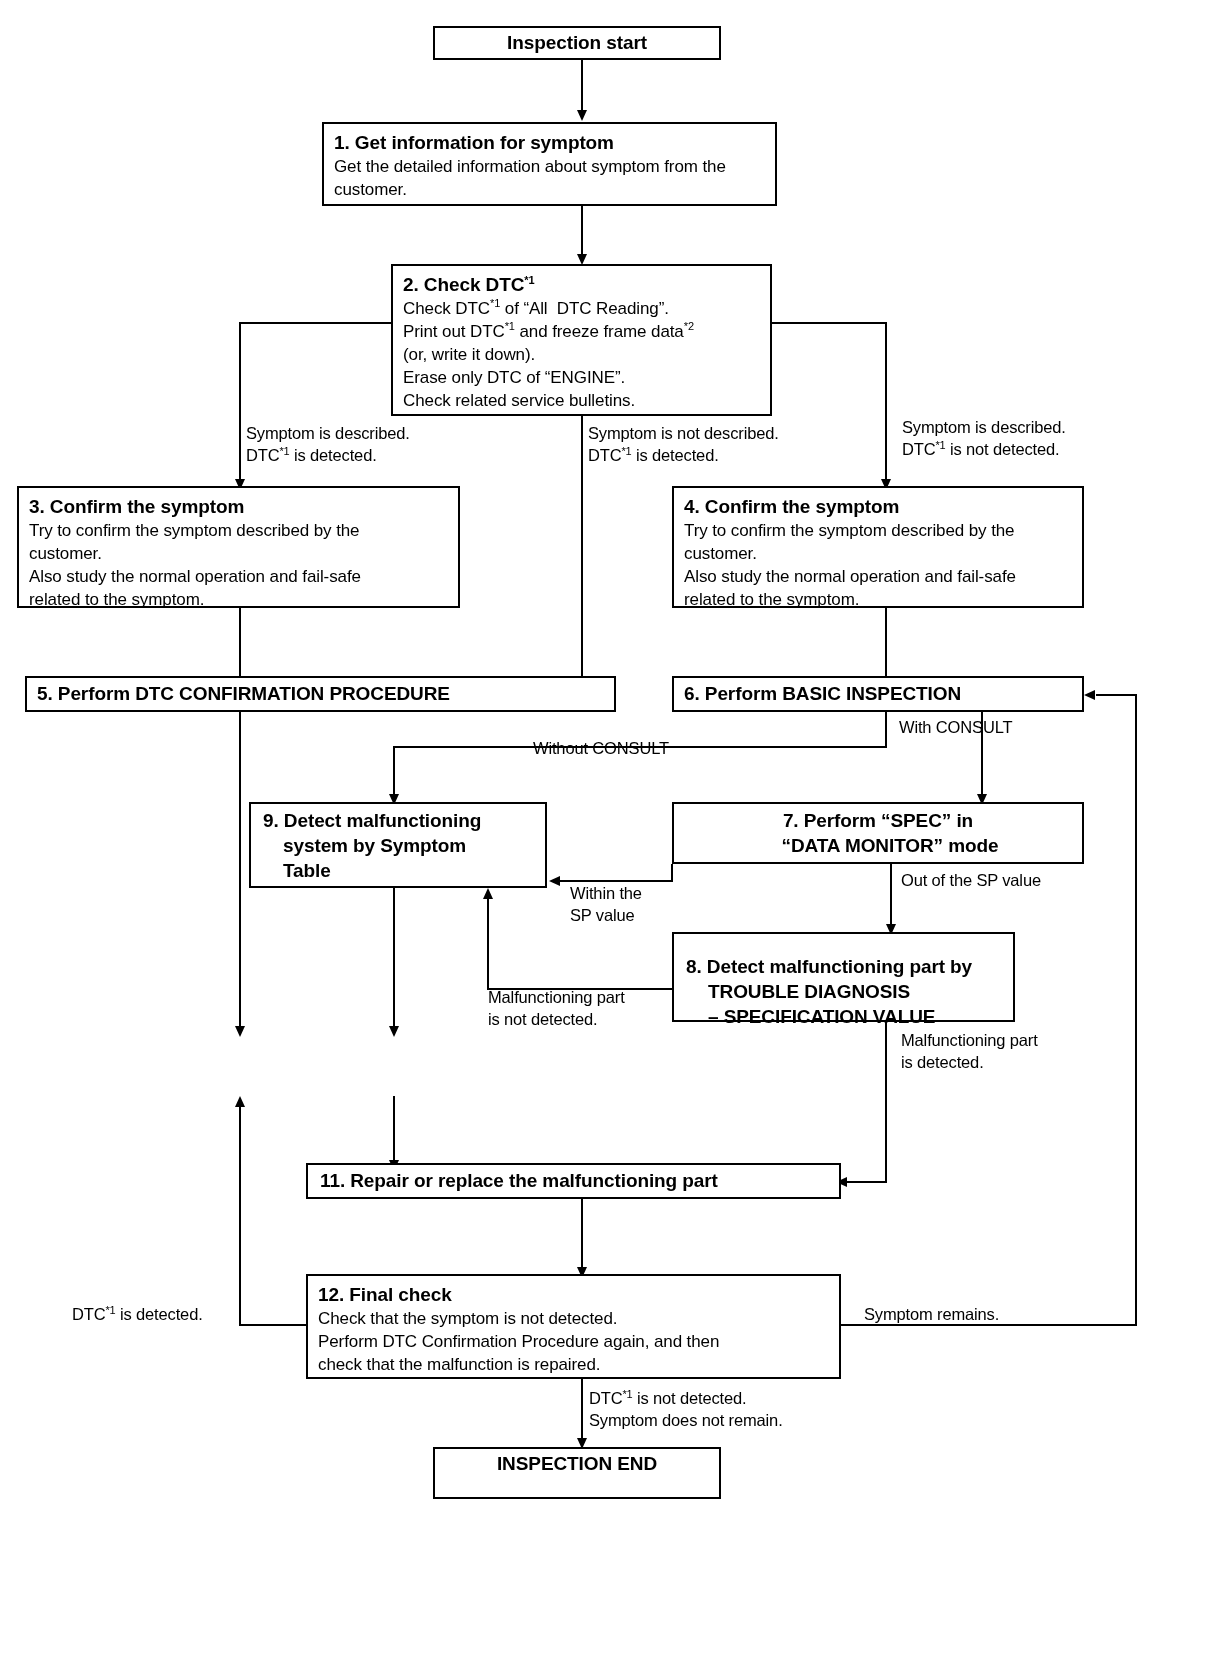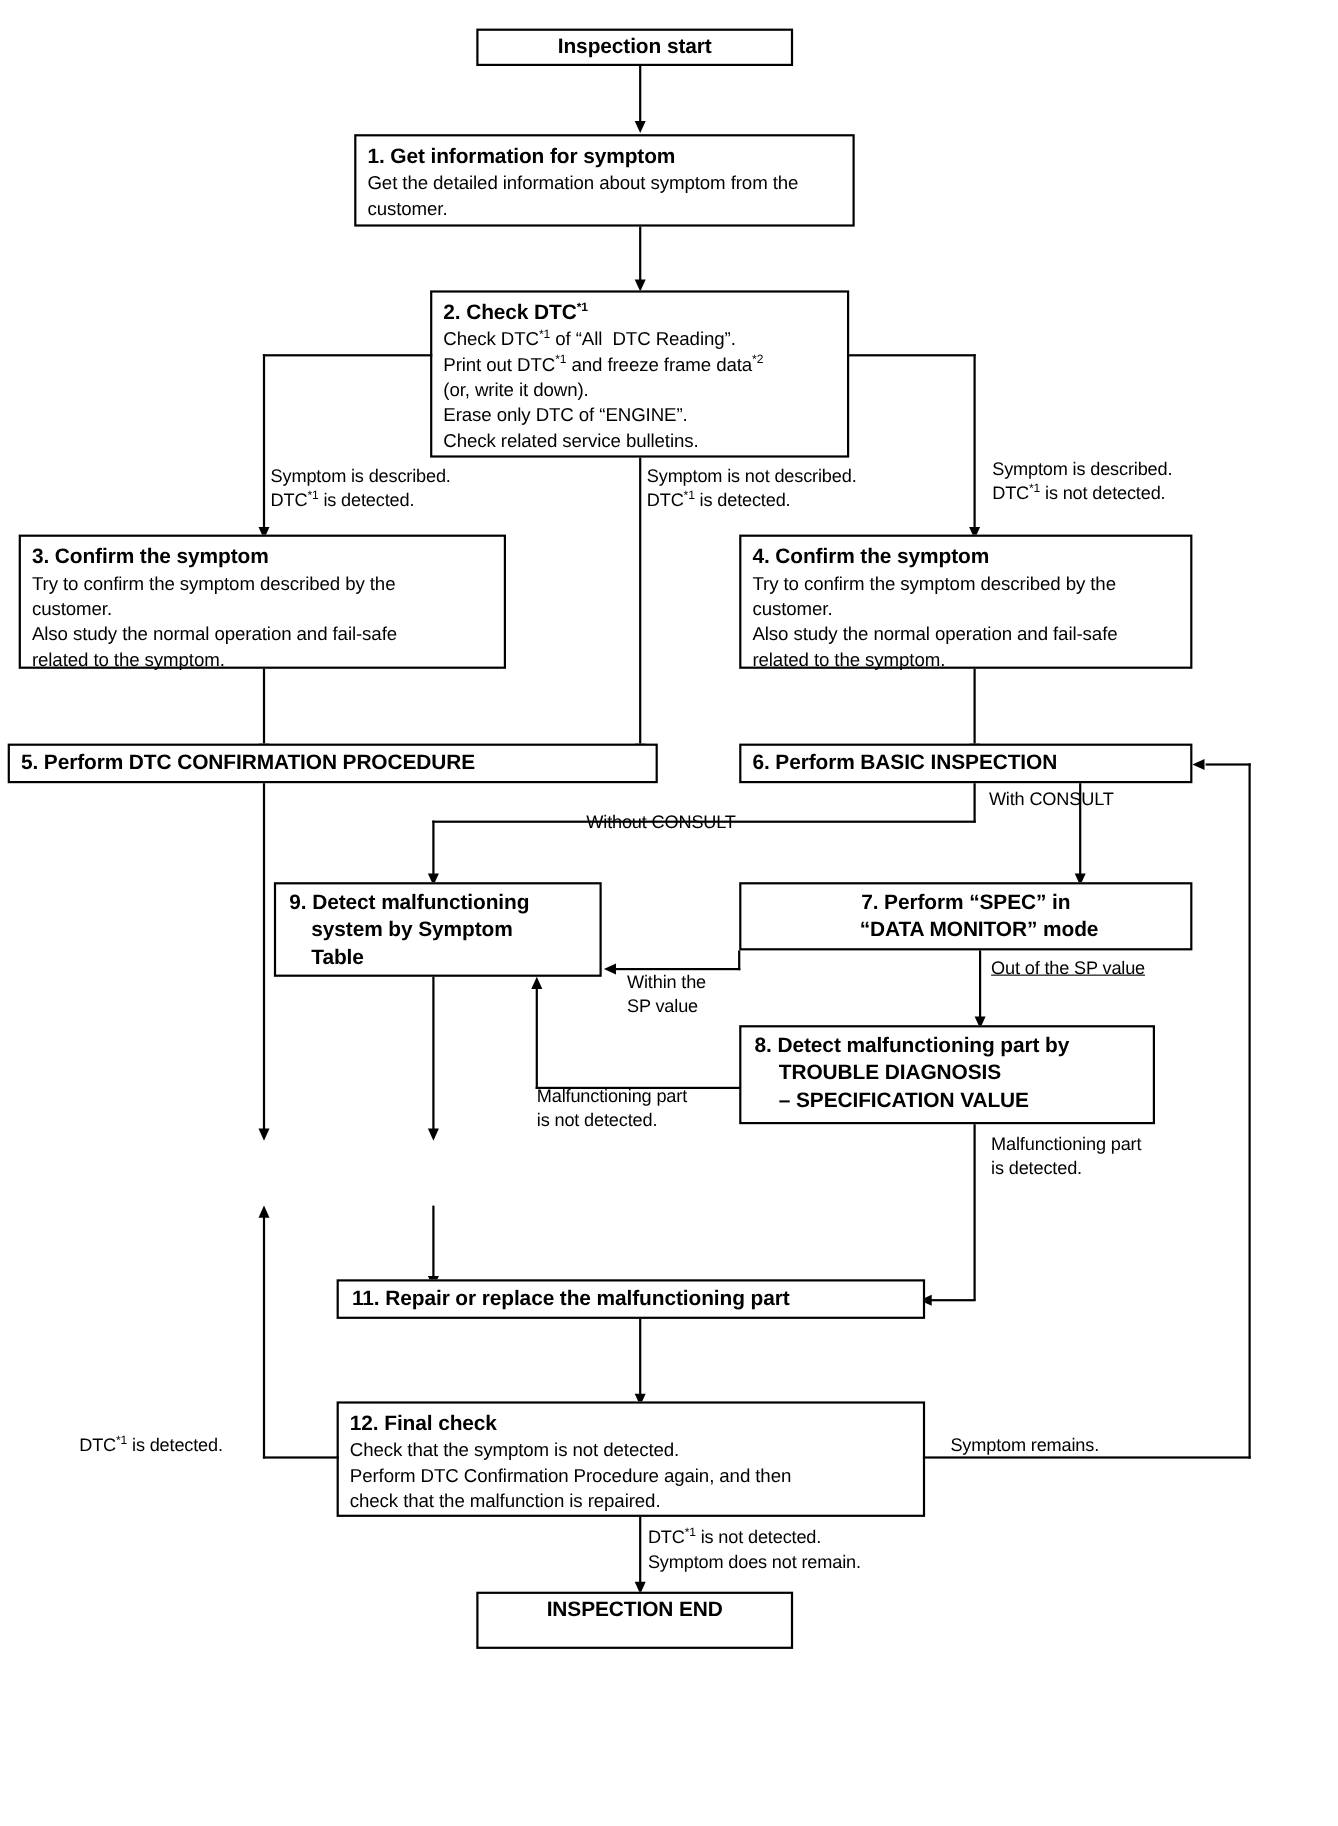--- a/index.html
+++ b/index.html
@@ -142,21 +142,21 @@
     <div class="body-line">Also study the normal operation and fail-safe</div>
     <div class="body-line">related to the symptom.</div>
   </div>
 
   <div class="ln v" style="left:239px; top:608px; height:76px;"></div>
   <div class="arrow-d" style="left:235px; top:676px;"></div>
 
   <div class="ln v" style="left:885px; top:608px; height:76px;"></div>
   <div class="arrow-d" style="left:881px; top:676px;"></div>
 
-  <div class="box" style="left:7px; top:676px; width:591px; height:36px; padding:0 10px;">
+  <div class="box" style="left:25px; top:676px; width:591px; height:36px; padding:0 10px;">
     <div class="title" style="line-height:32px;">5. Perform DTC CONFIRMATION PROCEDURE</div>
   </div>
 
   <div class="box" style="left:672px; top:676px; width:412px; height:36px; padding:0 10px;">
     <div class="title" style="line-height:32px;">6. Perform BASIC INSPECTION</div>
   </div>
 
   <div class="ln v" style="left:239px; top:712px; height:322px;"></div>
   <div class="arrow-d" style="left:235px; top:1026px;"></div>
 
@@ -184,23 +184,23 @@
   <div class="ln h" style="left:560px; top:880px; width:113px;"></div>
   <div class="ln v" style="left:671px; top:864px; height:18px;"></div>
   <div class="arrow-l" style="left:549px; top:876px;"></div>
   <div class="lbl" style="left:570px; top:882px;">
     <div>Within the</div>
     <div>SP value</div>
   </div>
 
   <div class="ln v" style="left:890px; top:864px; height:68px;"></div>
   <div class="arrow-d" style="left:886px; top:924px;"></div>
-  <div class="lbl" style="left:901px; top:869px;text-decoration:underline;">Out of the SP value</div>
-
-  <div class="box" style="left:672px; top:932px; width:378px; height:90px; padding:4px 12px;">
+  <div class="lbl" style="left:901px; top:869px;">Out of the SP value</div>
+
+  <div class="box" style="left:672px; top:932px; width:343px; height:90px; padding:20px 12px;">
     <div class="title">8. Detect malfunctioning part by</div>
     <div class="title" style="padding-left:22px;">TROUBLE DIAGNOSIS</div>
     <div class="title" style="padding-left:22px;">– SPECIFICATION VALUE</div>
   </div>
 
   <div class="ln h" style="left:487px; top:988px; width:186px;"></div>
   <div class="ln v" style="left:487px; top:896px; height:94px;"></div>
   <div class="arrow-u" style="left:483px; top:888px;"></div>
   <div class="lbl" style="left:488px; top:986px;">
     <div>Malfunctioning part</div>

